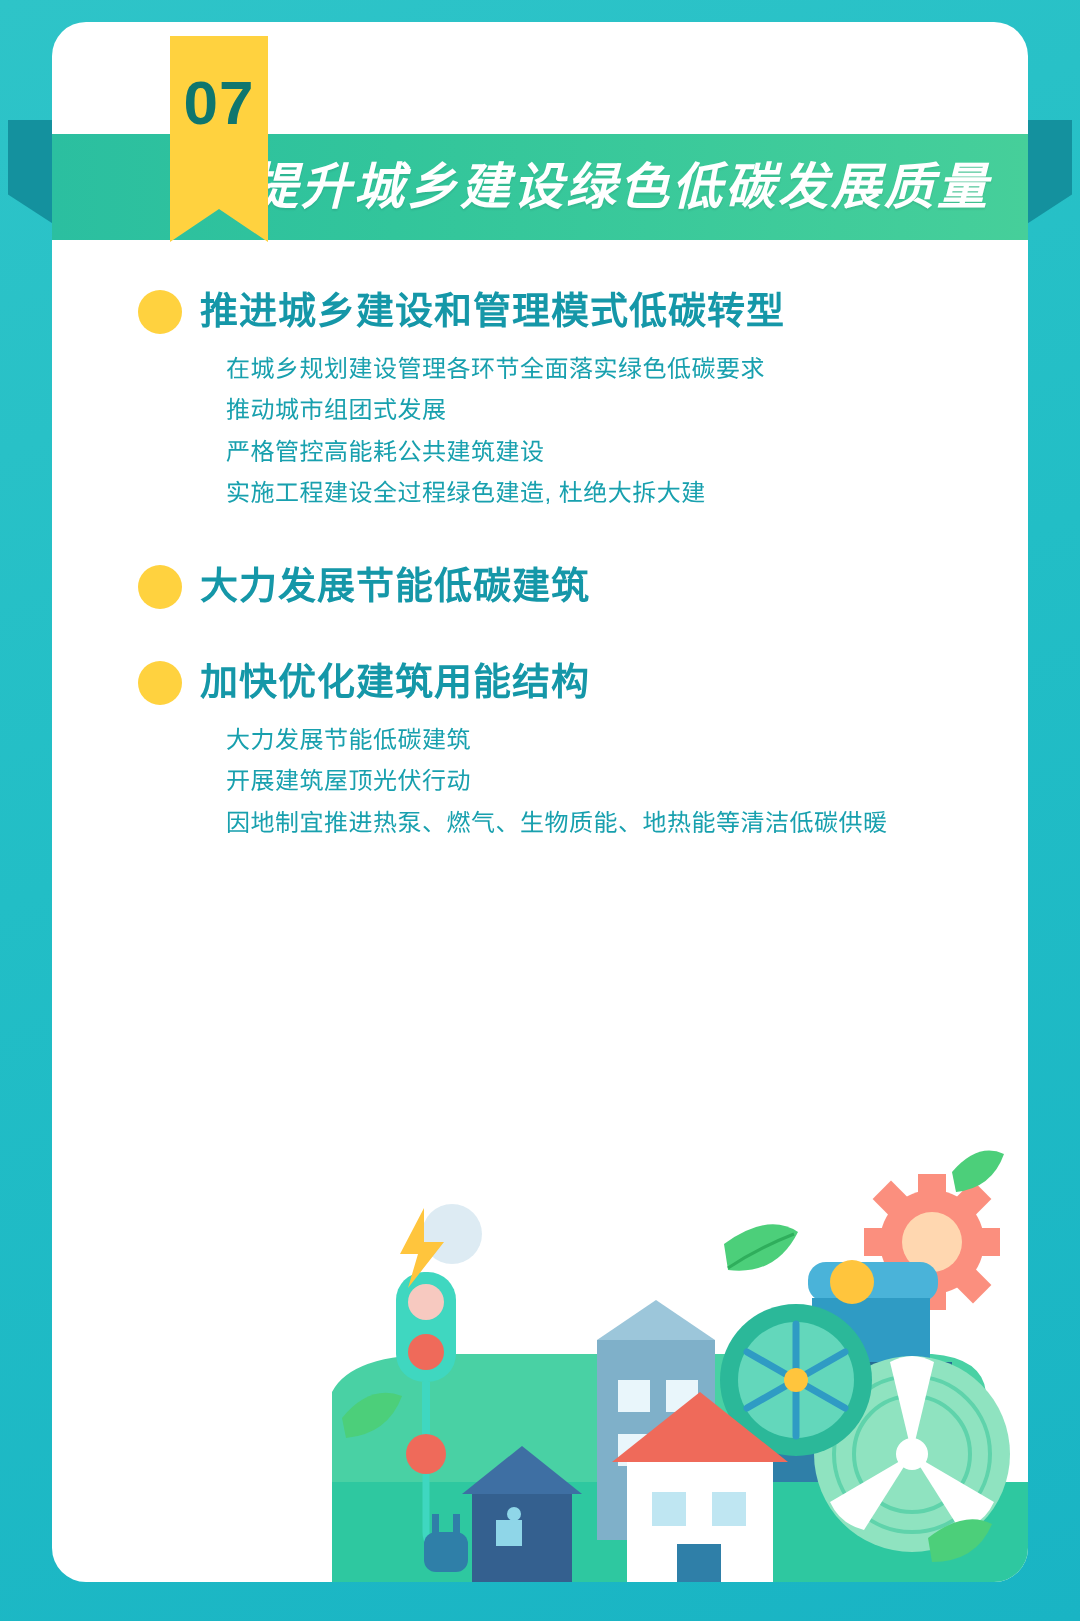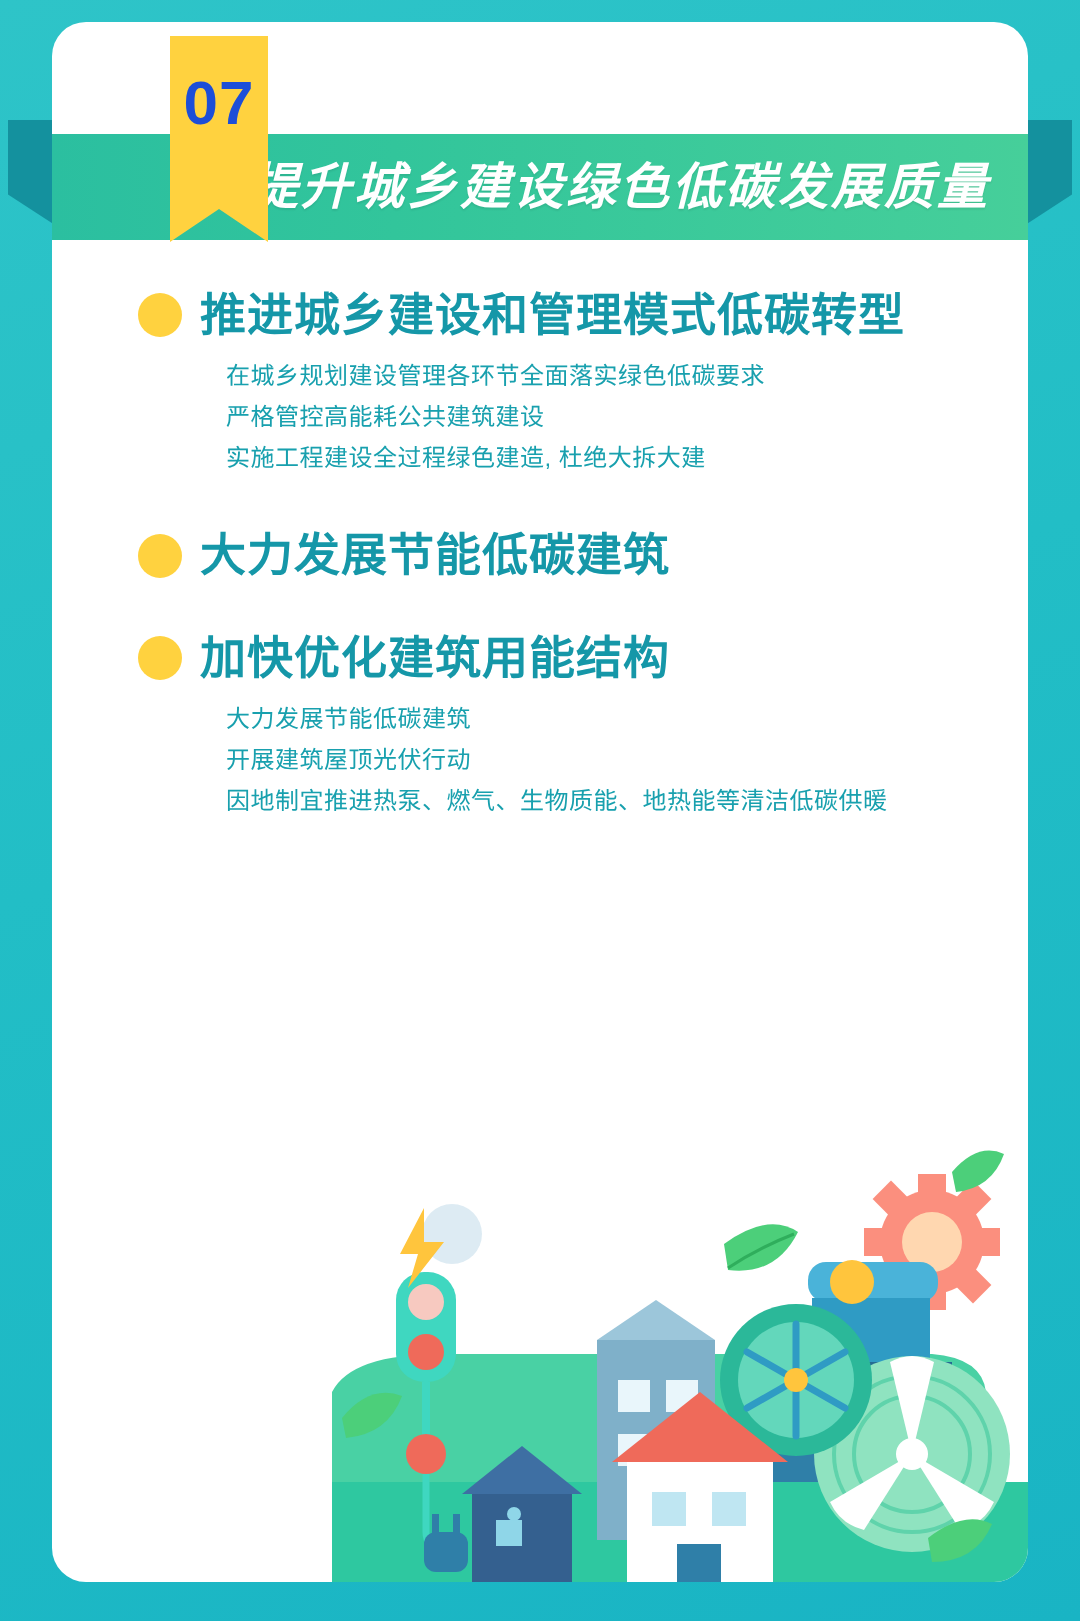--- a/index.html
+++ b/index.html
@@ -83,21 +83,21 @@
     height: 206px;
     background: #ffd23f;
     z-index: 4;
     clip-path: polygon(0 0, 100% 0, 100% 100%, 50% 84%, 0 100%);
     display: flex;
     justify-content: center;
     padding-top: 36px;
     box-sizing: border-box;
   }
   .banner-number {
-    color: #1d4ed8;
+    color: #0f766e;
     font-size: 62px;
     font-weight: bold;
     line-height: 1;
     letter-spacing: 1px;
   }
 
   
   .content {
     position: absolute;
     left: 52px;
@@ -124,21 +124,21 @@
   .dot {
     width: 44px;
     height: 44px;
     border-radius: 50%;
     background: #ffd23f;
     flex: 0 0 auto;
     margin-right: 18px;
   }
   .section-title {
     color: #1597a8;
-    font-size: 46px;
+    font-size: 38px;
     font-weight: bold;
     line-height: 1.1;
     letter-spacing: 1px;
     text-align: center;
   }
   .bullets {
     margin-left: 88px;
   }
   .bullet {
     color: #18a0ae;
@@ -176,20 +176,21 @@
 
   <div class="content">
 
     <div class="section">
       <div class="section-head">
         <span class="dot"></span>
         <span class="section-title">推进城乡建设和管理模式低碳转型</span>
       </div>
       <div class="bullets">
         <div class="bullet">在城乡规划建设管理各环节全面落实绿色低碳要求</div>
+        <div class="bullet">推动城市组团式发展</div>
         <div class="bullet">严格管控高能耗公共建筑建设</div>
         <div class="bullet">实施工程建设全过程绿色建造, 杜绝大拆大建</div>
       </div>
     </div>
 
     <div class="section">
       <div class="section-head">
         <span class="dot"></span>
         <span class="section-title">大力发展节能低碳建筑</span>
       </div>

